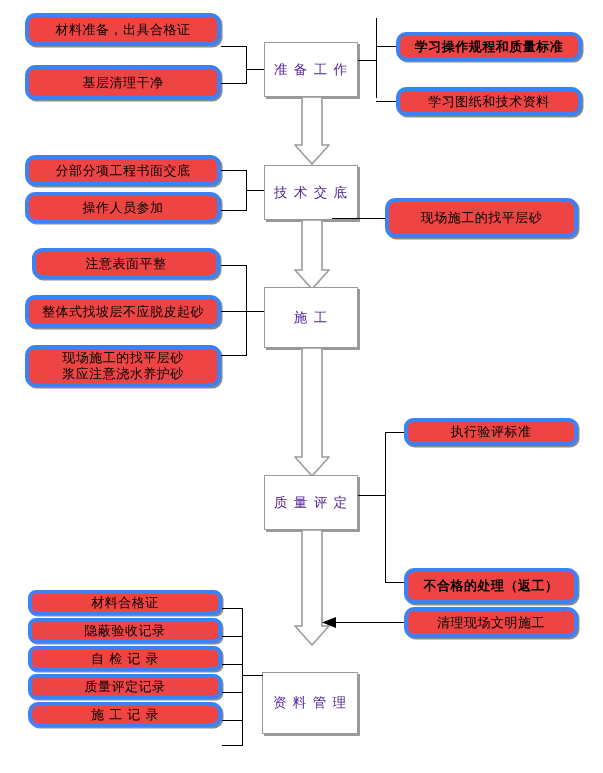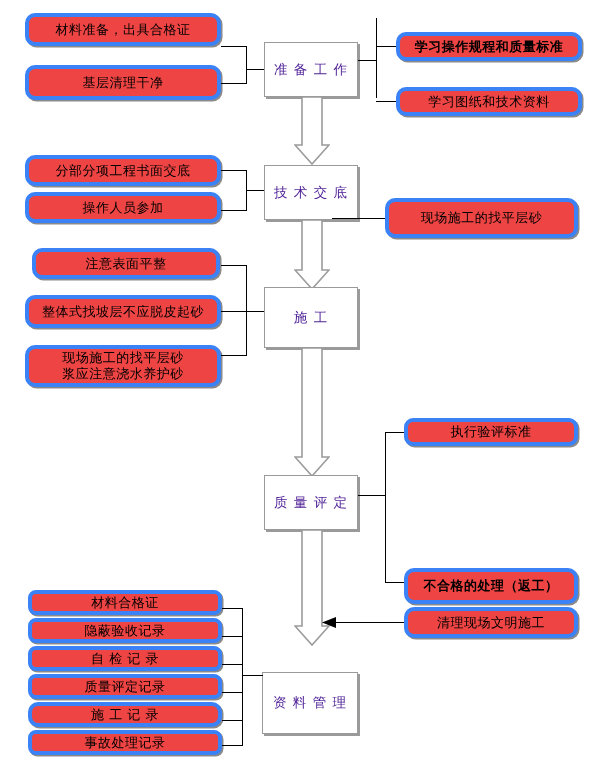--- a/index.html
+++ b/index.html
@@ -168,21 +168,20 @@
     </svg>
   </div>
 
   <div class="pbox" style="left:262px; top:636px; width:96px; height:62px;margin-top:36px;">资 料 管 理</div>
 
   <div class="rbox tight" style="left:28px; top:590px; width:194px; height:25px;">材料合格证</div>
   <div class="rbox tight" style="left:28px; top:618px; width:194px; height:25px;">隐蔽验收记录</div>
   <div class="rbox tight" style="left:28px; top:646px; width:194px; height:25px;">自  检  记  录</div>
   <div class="rbox tight" style="left:28px; top:674px; width:194px; height:25px;">质量评定记录</div>
   <div class="rbox tight" style="left:28px; top:702px; width:194px; height:25px;border-radius:10px;">施  工  记  录</div>
-  <div class="rbox tight" style="left:28px; top:730px; width:194px; height:25px;">事故处理记录</div>
 
   <div class="hline" style="left:222px; top:608px; width:21px;"></div>
   <div class="hline" style="left:222px; top:636px; width:21px;"></div>
   <div class="hline" style="left:222px; top:664px; width:21px;"></div>
   <div class="hline" style="left:222px; top:692px; width:21px;"></div>
   <div class="hline" style="left:222px; top:720px; width:21px;"></div>
   <div class="hline" style="left:222px; top:745px; width:21px;"></div>
   <div class="vline" style="left:242px; top:608px; height:137px;"></div>
   <div class="hline" style="left:242px; top:675px; width:21px;"></div>
 

